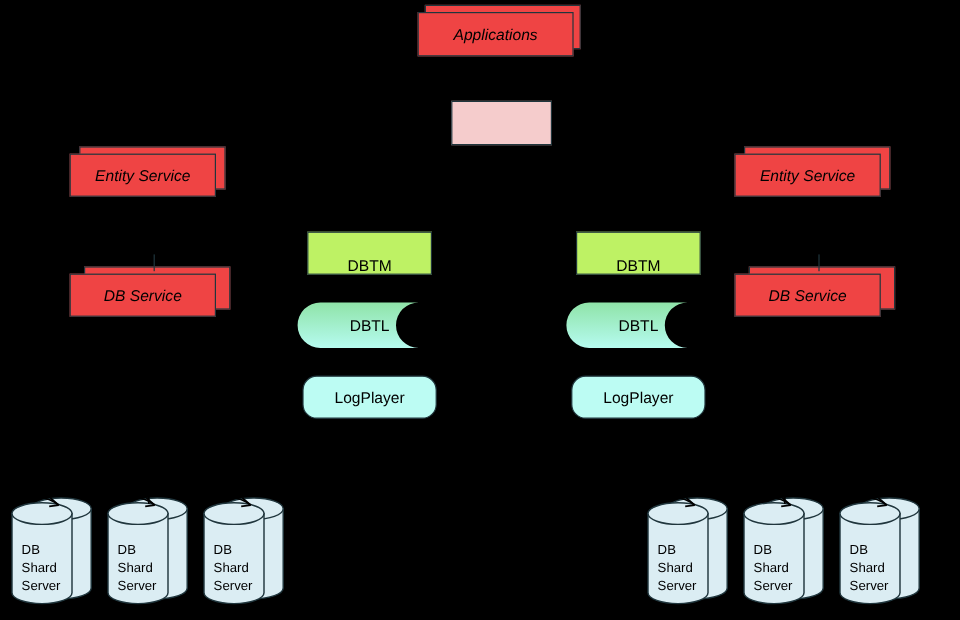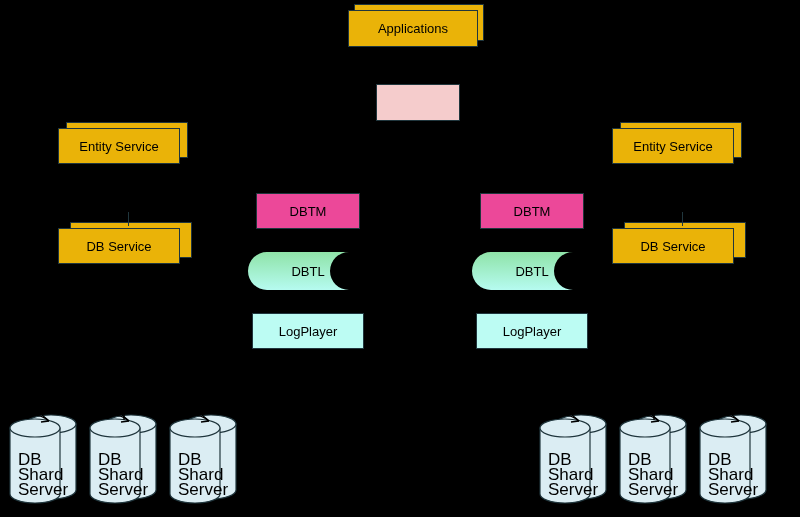--- a/index.html
+++ b/index.html
@@ -22,24 +22,24 @@
     box-sizing: border-box;
     border: 1px solid #20363d;
     display: flex;
     align-items: center;
     justify-content: center;
     color: #000000;
     font-size: 13px;
     line-height: 1;
     white-space: nowrap;
   }
-  .rect.blue   { background: #eab308; }
+  .rect.blue   { background: #ef4444; font-style: italic; }
   .rect.pink   { background: #f5cccc; }
-  .rect.green  { background: #ec4899; }
-  .rect.cyan   { background: #bcfcf3; }
+  .rect.green  { background: #bef264; align-items: flex-end; }
+  .rect.cyan   { background: #bcfcf3; border-radius: 12px; }
 
   
   .rect.back {
     z-index: 1;
   }
   .rect.front {
     z-index: 3;
   }
 
   
@@ -81,21 +81,21 @@
   .cylinder svg {
     position: absolute;
     left: 0;
     top: 0;
     overflow: visible;
   }
   .cyl-label {
     position: absolute;
     z-index: 4;
     color: #000000;
-    font-size: 17px;
+    font-size: 11px;
     line-height: 15px;
     white-space: nowrap;
     pointer-events: none;
   }
 </style>
 </head>
 <body>
 
 <div id="diagram">
 

